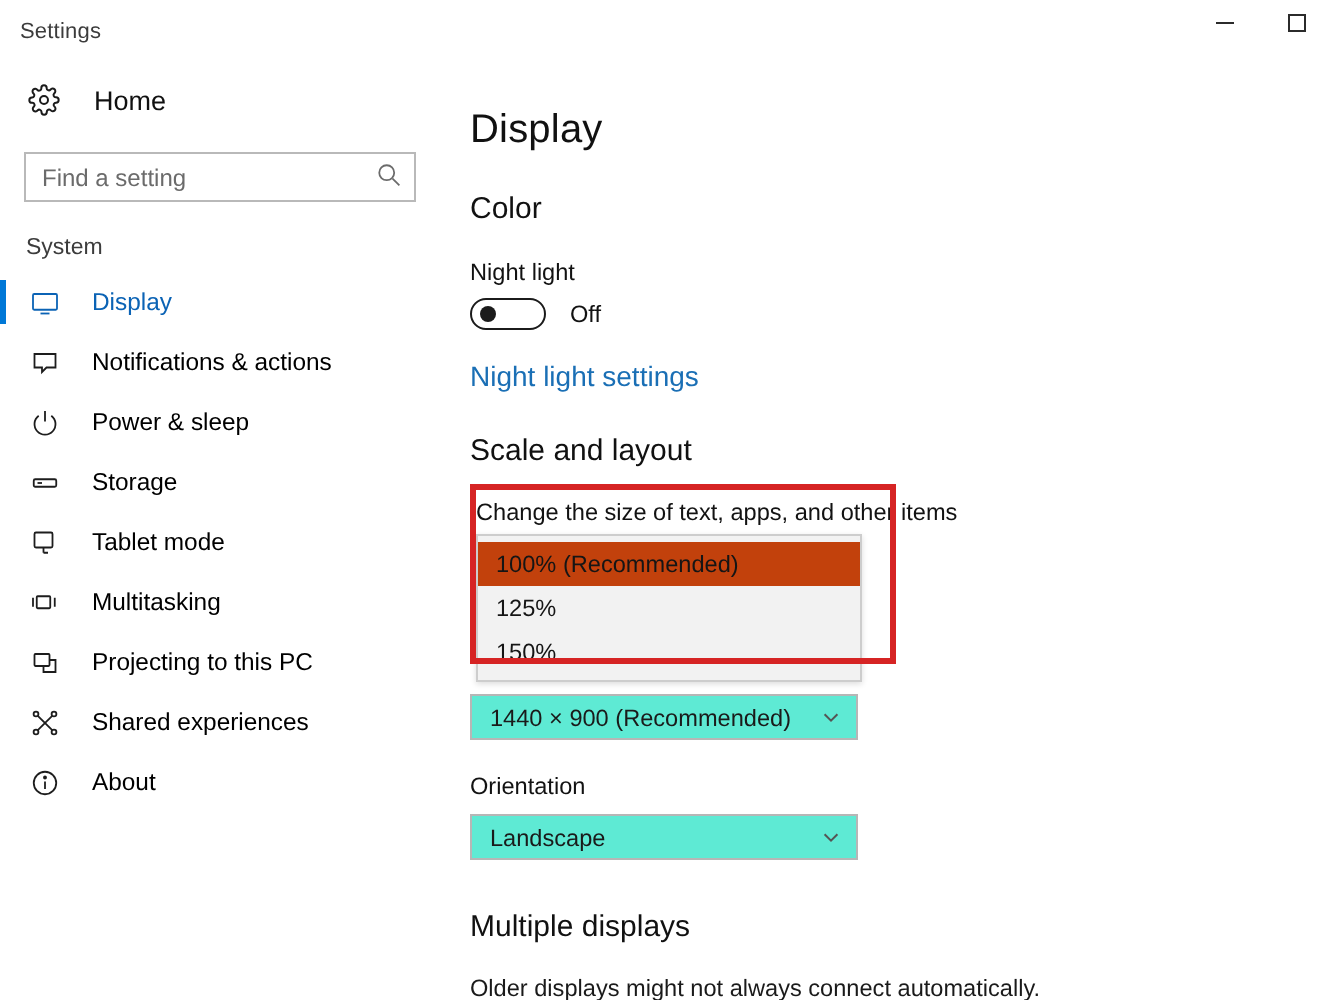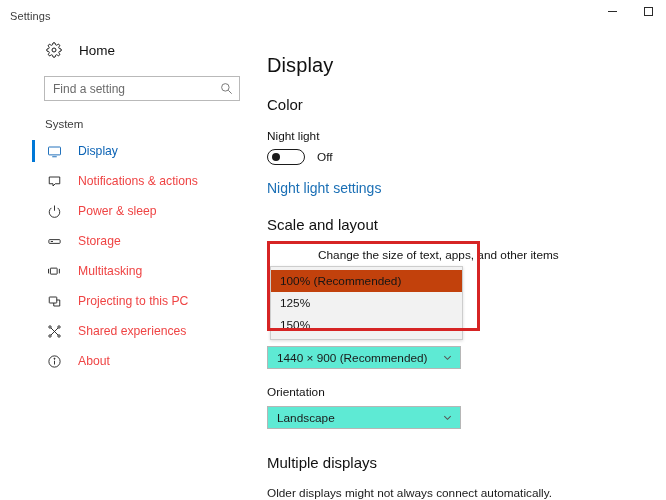--- a/index.html
+++ b/index.html
@@ -45,21 +45,20 @@
     align-items: center;
     justify-content: center;
     color: #2b2b2b;
   }
   .win-btn svg { display: block; }
 
   
   .app {
     display: flex;
     height: 478px;
-    margin-left: 32px;
   }
   .sidebar {
     width: 228px;
     flex: 0 0 228px;
     background: #ffffff;
     position: relative;
   }
   .content {
     flex: 1 1 auto;
     position: relative;
@@ -138,21 +137,21 @@
     width: 18px;
     height: 18px;
     display: flex;
     align-items: center;
     justify-content: center;
     color: #1d1d1d;
     flex: 0 0 18px;
   }
   .nav-item .nav-label {
     font-size: 12.2px;
-    color: #ef4444;
+    color: #000000;
     margin-left: 15px;
     white-space: nowrap;
   }
   .nav-item.selected::before {
     content: "";
     position: absolute;
     left: 0;
     top: 4px;
     bottom: 4px;
     width: 3px;
@@ -254,21 +253,20 @@
     margin-top: 14px;
     height: 92px;
   }
   .scale-label {
     font-size: 11.8px;
     color: #121212;
     position: absolute;
     left: 3px;
     top: 1px;
     white-space: nowrap;
-    padding-left: 48px;
   }
   .dropdown-panel {
     position: absolute;
     left: 3px;
     top: 19px;
     width: 193px;
     background: #f2f2f2;
     border: 1px solid #cdcdcd;
     box-sizing: border-box;
     box-shadow: 0 1px 3px rgba(0,0,0,.14);
@@ -381,20 +379,29 @@
     <div class="nav-item">
       <span class="nav-icon">
         <svg width="15" height="15" viewBox="0 0 20 20" fill="none" stroke="currentColor" stroke-width="1.2">
           <rect x="2.5" y="7.5" width="15" height="5" rx="1"></rect>
             <line x1="5" y1="10" x2="8" y2="10"></line>
         </svg>
       </span>
       <span class="nav-label">Storage</span>
     </div>
 
+    <div class="nav-item">
+      <span class="nav-icon">
+        <svg width="15" height="15" viewBox="0 0 20 20" fill="none" stroke="currentColor" stroke-width="1.2">
+          <rect x="3" y="3" width="12" height="10" rx="1"></rect>
+            <path d="M9 13v3.5M9 16.5h3"></path>
+        </svg>
+      </span>
+      <span class="nav-label">Tablet mode</span>
+    </div>
 
     <div class="nav-item">
       <span class="nav-icon">
         <svg width="15" height="15" viewBox="0 0 20 20" fill="none" stroke="currentColor" stroke-width="1.2">
           <rect x="4.5" y="5.5" width="9" height="8" rx="0.6"></rect>
             <line x1="2" y1="6.5" x2="2" y2="12.5"></line>
             <line x1="16.5" y1="6.5" x2="16.5" y2="12.5"></line>
         </svg>
       </span>
       <span class="nav-label">Multitasking</span>

